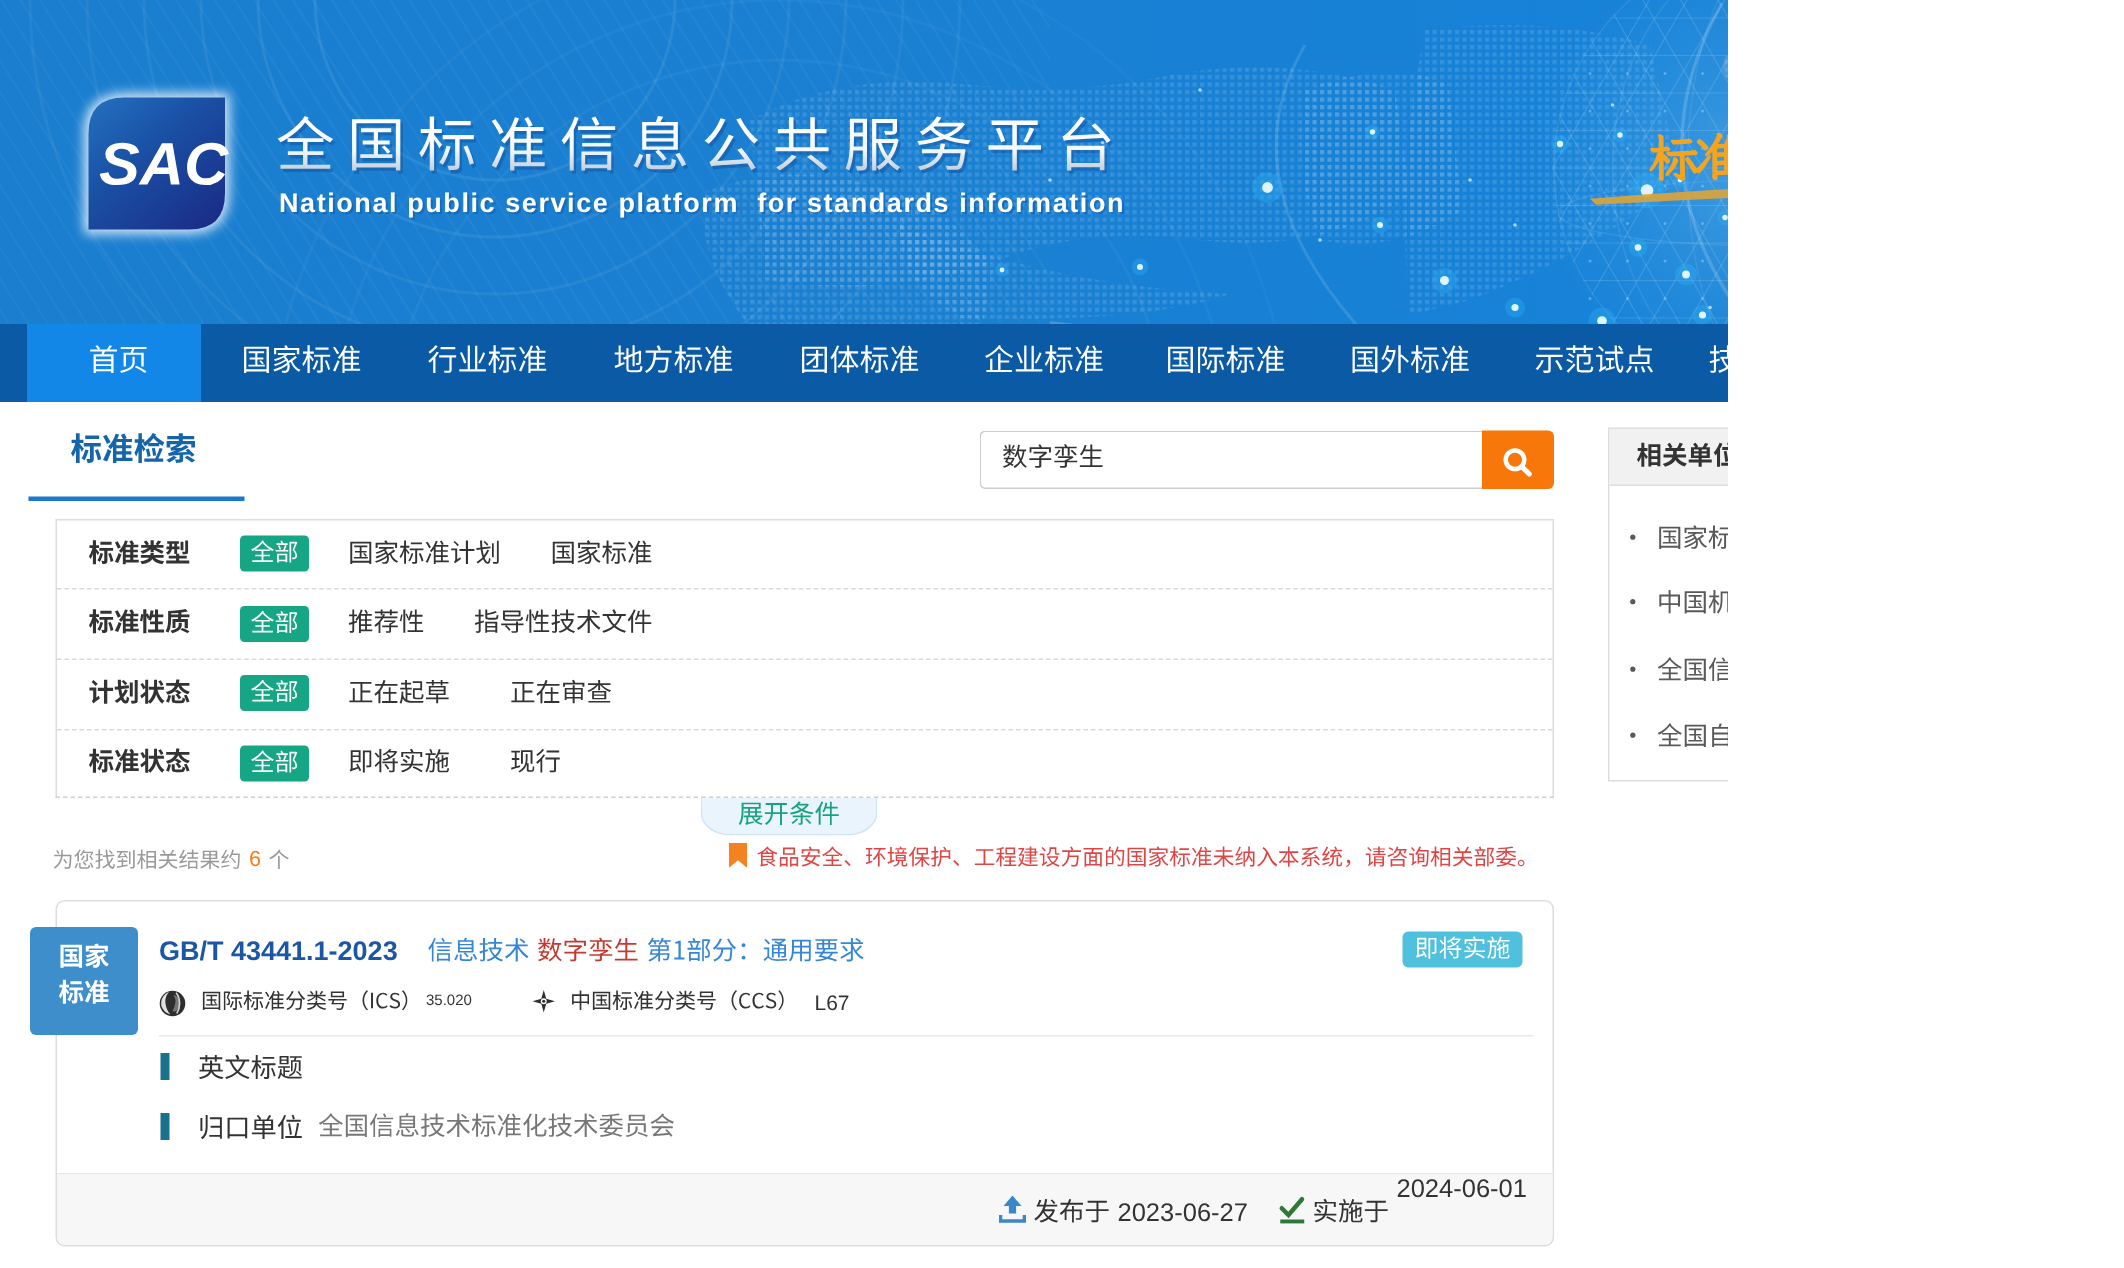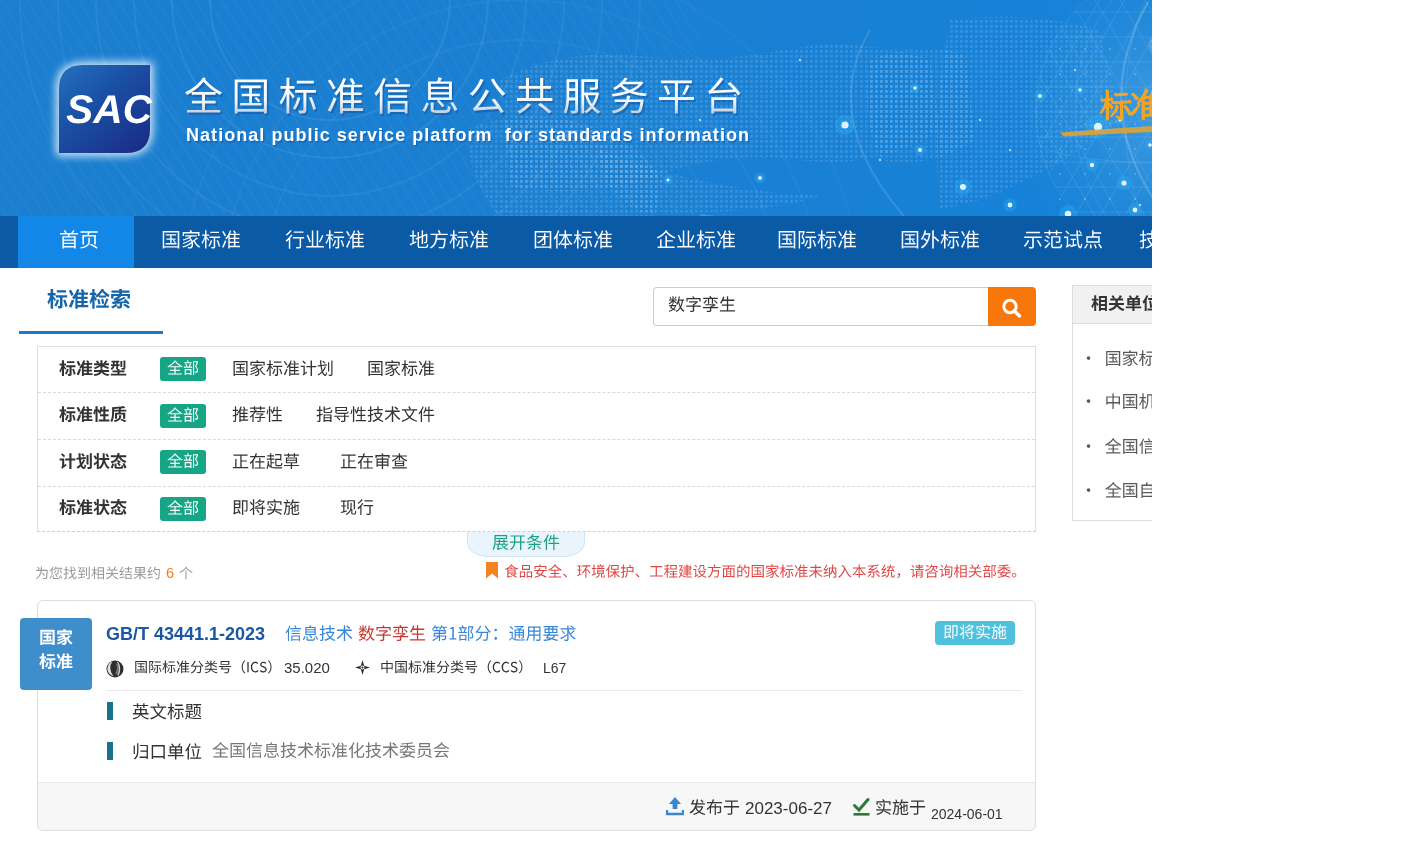--- a/index.html
+++ b/index.html
@@ -602,21 +602,21 @@
 <circle cx="9.5" cy="9.5" r="9" fill="#2e2e2e"></circle>
 <path d="M7 1.4 Q4 5 4.5 9 Q5 14 8 17.2 Q3.5 16 1.6 11 Q1 5.5 5 2.4 Z" fill="#fff" opacity="0.85"></path>
 <path d="M12 2 Q14.5 5 14.5 9.5 Q14.5 13.5 12.5 16.5" fill="none" stroke="#fff" stroke-width="1.1" opacity="0.8"></path>
 <path d="M10 3.5 Q12 6 11.5 9 Q11 12.5 9.5 15 Q11.5 15.5 13 14 Q15 11 14 7 Q13 4 10 3.5 Z" fill="#fff" opacity="0.35"></path>
 </svg>
     <div style="position:absolute;left:134.0px;top:660.8px;">
       <svg width="147.4" height="14.7" viewBox="0 0 147.4 14.7" style="display:block;overflow:visible">
         <path d="M8.3 6.7C8.8 7.2 9.4 7.9 9.7 8.3L10.4 7.9C10.1 7.4 9.5 6.8 9 6.3ZM3.2 8.5V9.4H10.9V8.5H7.4V6.1H10.2V5.2H7.4V3.2H10.6V2.2H3.4V3.2H6.4V5.2H3.8V6.1H6.4V8.5ZM1.2 0.1V12.3H2.3V11.6H11.7V12.3H12.8V0.1ZM2.3 10.6V1.1H11.7V10.6Z M20.5 0.5V1.5H26.6V0.5ZM24.9 6.7C25.5 8.1 26.2 9.9 26.4 11L27.4 10.6C27.1 9.5 26.4 7.7 25.8 6.4ZM20.8 6.4C20.5 7.9 19.8 9.4 19.1 10.4C19.3 10.5 19.7 10.8 19.9 10.9C20.6 9.9 21.4 8.2 21.8 6.6ZM15.2 0V12.3H16.2V1H18.2C17.9 1.9 17.5 3.2 17.1 4.2C18.1 5.3 18.4 6.2 18.4 7C18.4 7.4 18.3 7.8 18.1 8C18 8.1 17.8 8.1 17.6 8.1C17.4 8.1 17.1 8.1 16.8 8.1C17 8.4 17.1 8.8 17.1 9C17.4 9 17.8 9 18.1 9C18.4 9 18.6 8.9 18.8 8.8C19.2 8.5 19.4 7.9 19.4 7.1C19.4 6.2 19.2 5.2 18.1 4C18.6 2.9 19.1 1.6 19.6 0.4L18.8 0L18.6 0ZM19.9 3.9V4.8H22.8V11C22.8 11.2 22.8 11.2 22.6 11.2C22.4 11.2 21.7 11.2 21 11.2C21.2 11.5 21.3 12 21.4 12.3C22.3 12.3 23 12.3 23.4 12.1C23.8 11.9 23.9 11.6 23.9 11V4.8H27.3V3.9Z M34.5 0.5V1.5H40.6V0.5ZM38.9 6.7C39.6 8.1 40.2 9.9 40.4 11L41.4 10.6C41.2 9.5 40.5 7.7 39.8 6.4ZM34.9 6.4C34.5 7.9 33.9 9.4 33.1 10.4C33.3 10.5 33.8 10.8 34 10.9C34.7 9.9 35.4 8.2 35.8 6.6ZM33.9 3.9V4.8H36.9V10.9C36.9 11.1 36.8 11.2 36.6 11.2C36.5 11.2 35.8 11.2 35.1 11.2C35.2 11.5 35.4 12 35.4 12.3C36.4 12.3 37 12.2 37.4 12.1C37.8 11.9 38 11.6 38 11V4.8H41.4V3.9ZM30.8 -0.6V2.4H28.7V3.4H30.6C30.1 5.1 29.2 7.1 28.3 8.2C28.5 8.5 28.8 8.9 28.9 9.2C29.6 8.3 30.3 6.8 30.8 5.3V12.3H31.9V5C32.4 5.7 32.9 6.5 33.2 7L33.8 6.2C33.5 5.8 32.3 4.2 31.9 3.8V3.4H33.7V2.4H31.9V-0.6Z M42.7 0.5C43.4 1.5 44.2 2.8 44.6 3.7L45.5 3.2C45.2 2.3 44.3 1 43.6 0.1ZM42.7 11.2 43.7 11.7C44.4 10.3 45.2 8.5 45.8 7L44.8 6.5C44.2 8.1 43.3 10 42.7 11.2ZM48.1 5.7H51V7.5H48.1ZM48.1 4.7V2.9H51V4.7ZM50.5 -0.1C50.9 0.5 51.3 1.4 51.5 1.9H48.3C48.7 1.3 49 0.5 49.2 -0.2L48.2 -0.4C47.5 1.7 46.3 3.8 45 5.1C45.2 5.3 45.6 5.7 45.7 5.9C46.2 5.4 46.7 4.8 47.1 4.1V12.3H48.1V11.3H55.4V10.4H52.1V8.5H54.8V7.5H52.1V5.7H54.8V4.7H52.1V2.9H55.1V1.9H51.6L52.5 1.5C52.3 1 51.8 0.2 51.4 -0.5ZM48.1 8.5H51V10.4H48.1Z M65.4 -0.3 64.5 0.1C65.5 2.2 67.1 4.4 68.6 5.7C68.8 5.4 69.2 5 69.5 4.8C68 3.7 66.3 1.6 65.4 -0.3ZM60.5 -0.3C59.7 1.9 58.3 3.8 56.6 5C56.9 5.2 57.3 5.6 57.5 5.8C57.9 5.5 58.3 5.2 58.6 4.8V5.8H61.3C61 8.1 60.2 10.4 56.9 11.5C57.1 11.7 57.4 12.1 57.6 12.4C61.1 11.1 62 8.5 62.4 5.8H66.2C66.1 9.3 65.9 10.6 65.5 11C65.4 11.1 65.2 11.2 64.9 11.2C64.6 11.2 63.7 11.2 62.8 11.1C63 11.4 63.1 11.8 63.2 12.1C64 12.2 64.9 12.2 65.4 12.2C65.9 12.1 66.2 12 66.5 11.7C67 11.1 67.1 9.5 67.4 5.2C67.4 5.1 67.4 4.7 67.4 4.7H58.7C59.9 3.5 60.9 1.8 61.7 0Z M80.4 -0.3C80.1 0.3 79.5 1.1 79 1.7L79.9 2C80.4 1.5 81 0.8 81.5 0ZM72.5 0.2C73.1 0.7 73.8 1.6 74 2.1L75 1.6C74.7 1.1 74 0.3 73.4 -0.3ZM76.4 -0.5V2.2H71V3.1H75.6C74.5 4.3 72.6 5.3 70.7 5.7C71 5.9 71.3 6.3 71.4 6.6C73.3 6 75.2 4.9 76.4 3.5V5.9H77.5V3.8C79.3 4.7 81.4 5.8 82.5 6.6L83 5.7C81.9 5 79.9 4 78.1 3.1H83.1V2.2H77.5V-0.5ZM76.5 6.2C76.4 6.7 76.3 7.3 76.2 7.7H70.9V8.7H75.8C75.1 10 73.7 10.9 70.6 11.4C70.8 11.6 71.1 12 71.2 12.3C74.7 11.7 76.2 10.5 77 8.8C78.1 10.8 80 11.9 82.8 12.3C83 12 83.2 11.6 83.5 11.3C80.9 11 79.1 10.2 78 8.7H83.1V7.7H77.3C77.4 7.2 77.5 6.7 77.6 6.2Z M87.6 1H94.3V2.9H87.6ZM86.6 0V3.8H95.4V0ZM84.9 5V6H87.8C87.5 6.9 87.1 7.8 86.8 8.5H94.2C93.9 10.2 93.6 10.9 93.3 11.2C93.1 11.3 92.9 11.3 92.6 11.3C92.2 11.3 91.2 11.3 90.2 11.2C90.4 11.5 90.6 11.9 90.6 12.2C91.5 12.3 92.5 12.3 92.9 12.3C93.5 12.3 93.8 12.2 94.2 11.9C94.7 11.5 95 10.4 95.4 8.1C95.4 7.9 95.4 7.6 95.4 7.6H88.4L88.9 6H97.1V5Z M107.7 5.9C107.7 8.6 108.8 10.8 110.5 12.5L111.4 12.1C109.7 10.4 108.8 8.4 108.8 5.9C108.8 3.4 109.7 1.3 111.4 -0.3L110.5 -0.8C108.8 0.9 107.7 3.2 107.7 5.9Z M113.4 11.2H114.7V0.9H113.4Z M121.4 11.4C122.7 11.4 123.7 10.9 124.5 9.9L123.8 9.1C123.2 9.8 122.4 10.2 121.4 10.2C119.5 10.2 118.2 8.6 118.2 6C118.2 3.5 119.5 1.9 121.5 1.9C122.4 1.9 123 2.3 123.6 2.9L124.3 2C123.7 1.4 122.7 0.8 121.5 0.8C118.9 0.8 116.9 2.8 116.9 6.1C116.9 9.4 118.8 11.4 121.4 11.4Z M129.3 11.4C131.4 11.4 132.8 10.1 132.8 8.5C132.8 6.9 131.9 6.2 130.7 5.7L129.2 5.1C128.4 4.8 127.5 4.4 127.5 3.4C127.5 2.5 128.3 1.9 129.4 1.9C130.4 1.9 131.1 2.3 131.8 2.8L132.4 2C131.7 1.3 130.6 0.8 129.4 0.8C127.6 0.8 126.2 1.9 126.2 3.5C126.2 5 127.3 5.7 128.3 6.1L129.7 6.7C130.7 7.2 131.5 7.5 131.5 8.6C131.5 9.6 130.7 10.2 129.3 10.2C128.2 10.2 127.2 9.7 126.5 9L125.7 9.9C126.6 10.8 127.8 11.4 129.3 11.4Z M137.6 5.9C137.6 3.2 136.5 0.9 134.9 -0.8L134 -0.3C135.6 1.3 136.6 3.4 136.6 5.9C136.6 8.4 135.6 10.4 134 12.1L134.9 12.5C136.5 10.8 137.6 8.6 137.6 5.9Z" fill="#333333"></path>
       </svg>
     </div>
-    <div class="abs" style="left:284px;top:661px;font-size:15px;color:#333;line-height:14px">35.020</div>
+    <div class="abs" style="left:284px;top:661px;font-size:10px;color:#333;line-height:14px">35.020</div>
     <svg class="abs" style="left:355px;top:659.5px" width="15" height="15" viewBox="0 0 20 20">
 <path d="M10 0 L12.2 7.8 L20 10 L12.2 12.2 L10 20 L7.8 12.2 L0 10 L7.8 7.8 Z" fill="#2e2e2e"></path>
 <circle cx="10" cy="10" r="2.6" fill="#fff"></circle>
       <circle cx="10" cy="10" r="1.4" fill="#2e2e2e"></circle>
 </svg>
     <div style="position:absolute;left:380.0px;top:660.8px;">
       <svg width="152.2" height="14.7" viewBox="0 0 152.2 14.7" style="display:block;overflow:visible">
         <path d="M6.4 -0.6V1.9H1.3V8.6H2.4V7.7H6.4V12.3H7.5V7.7H11.6V8.5H12.6V1.9H7.5V-0.6ZM2.4 6.7V3H6.4V6.7ZM11.6 6.7H7.5V3H11.6Z M22.3 6.7C22.8 7.2 23.4 7.9 23.7 8.3L24.4 7.9C24.1 7.4 23.5 6.8 23 6.3ZM17.2 8.5V9.4H24.9V8.5H21.4V6.1H24.2V5.2H21.4V3.2H24.6V2.2H17.4V3.2H20.4V5.2H17.8V6.1H20.4V8.5ZM15.2 0.1V12.3H16.3V11.6H25.7V12.3H26.8V0.1ZM16.3 10.6V1.1H25.7V10.6Z M34.5 0.5V1.5H40.6V0.5ZM38.9 6.7C39.6 8.1 40.2 9.9 40.4 11L41.4 10.6C41.2 9.5 40.5 7.7 39.8 6.4ZM34.9 6.4C34.5 7.9 33.9 9.4 33.1 10.4C33.3 10.5 33.8 10.8 34 10.9C34.7 9.9 35.4 8.2 35.8 6.6ZM33.9 3.9V4.8H36.9V10.9C36.9 11.1 36.8 11.2 36.6 11.2C36.5 11.2 35.8 11.2 35.1 11.2C35.2 11.5 35.4 12 35.4 12.3C36.4 12.3 37 12.2 37.4 12.1C37.8 11.9 38 11.6 38 11V4.8H41.4V3.9ZM30.8 -0.6V2.4H28.7V3.4H30.6C30.1 5.1 29.2 7.1 28.3 8.2C28.5 8.5 28.8 8.9 28.9 9.2C29.6 8.3 30.3 6.8 30.8 5.3V12.3H31.9V5C32.4 5.7 32.9 6.5 33.2 7L33.8 6.2C33.5 5.8 32.3 4.2 31.9 3.8V3.4H33.7V2.4H31.9V-0.6Z M42.7 0.5C43.4 1.5 44.2 2.8 44.6 3.7L45.5 3.2C45.2 2.3 44.3 1 43.6 0.1ZM42.7 11.2 43.7 11.7C44.4 10.3 45.2 8.5 45.8 7L44.8 6.5C44.2 8.1 43.3 10 42.7 11.2ZM48.1 5.7H51V7.5H48.1ZM48.1 4.7V2.9H51V4.7ZM50.5 -0.1C50.9 0.5 51.3 1.4 51.5 1.9H48.3C48.7 1.3 49 0.5 49.2 -0.2L48.2 -0.4C47.5 1.7 46.3 3.8 45 5.1C45.2 5.3 45.6 5.7 45.7 5.9C46.2 5.4 46.7 4.8 47.1 4.1V12.3H48.1V11.3H55.4V10.4H52.1V8.5H54.8V7.5H52.1V5.7H54.8V4.7H52.1V2.9H55.1V1.9H51.6L52.5 1.5C52.3 1 51.8 0.2 51.4 -0.5ZM48.1 8.5H51V10.4H48.1Z M65.4 -0.3 64.5 0.1C65.5 2.2 67.1 4.4 68.6 5.7C68.8 5.4 69.2 5 69.5 4.8C68 3.7 66.3 1.6 65.4 -0.3ZM60.5 -0.3C59.7 1.9 58.3 3.8 56.6 5C56.9 5.2 57.3 5.6 57.5 5.8C57.9 5.5 58.3 5.2 58.6 4.8V5.8H61.3C61 8.1 60.2 10.4 56.9 11.5C57.1 11.7 57.4 12.1 57.6 12.4C61.1 11.1 62 8.5 62.4 5.8H66.2C66.1 9.3 65.9 10.6 65.5 11C65.4 11.1 65.2 11.2 64.9 11.2C64.6 11.2 63.7 11.2 62.8 11.1C63 11.4 63.1 11.8 63.2 12.1C64 12.2 64.9 12.2 65.4 12.2C65.9 12.1 66.2 12 66.5 11.7C67 11.1 67.1 9.5 67.4 5.2C67.4 5.1 67.4 4.7 67.4 4.7H58.7C59.9 3.5 60.9 1.8 61.7 0Z M80.4 -0.3C80.1 0.3 79.5 1.1 79 1.7L79.9 2C80.4 1.5 81 0.8 81.5 0ZM72.5 0.2C73.1 0.7 73.8 1.6 74 2.1L75 1.6C74.7 1.1 74 0.3 73.4 -0.3ZM76.4 -0.5V2.2H71V3.1H75.6C74.5 4.3 72.6 5.3 70.7 5.7C71 5.9 71.3 6.3 71.4 6.6C73.3 6 75.2 4.9 76.4 3.5V5.9H77.5V3.8C79.3 4.7 81.4 5.8 82.5 6.6L83 5.7C81.9 5 79.9 4 78.1 3.1H83.1V2.2H77.5V-0.5ZM76.5 6.2C76.4 6.7 76.3 7.3 76.2 7.7H70.9V8.7H75.8C75.1 10 73.7 10.9 70.6 11.4C70.8 11.6 71.1 12 71.2 12.3C74.7 11.7 76.2 10.5 77 8.8C78.1 10.8 80 11.9 82.8 12.3C83 12 83.2 11.6 83.5 11.3C80.9 11 79.1 10.2 78 8.7H83.1V7.7H77.3C77.4 7.2 77.5 6.7 77.6 6.2Z M87.6 1H94.3V2.9H87.6ZM86.6 0V3.8H95.4V0ZM84.9 5V6H87.8C87.5 6.9 87.1 7.8 86.8 8.5H94.2C93.9 10.2 93.6 10.9 93.3 11.2C93.1 11.3 92.9 11.3 92.6 11.3C92.2 11.3 91.2 11.3 90.2 11.2C90.4 11.5 90.6 11.9 90.6 12.2C91.5 12.3 92.5 12.3 92.9 12.3C93.5 12.3 93.8 12.2 94.2 11.9C94.7 11.5 95 10.4 95.4 8.1C95.4 7.9 95.4 7.6 95.4 7.6H88.4L88.9 6H97.1V5Z M107.7 5.9C107.7 8.6 108.8 10.8 110.5 12.5L111.4 12.1C109.7 10.4 108.8 8.4 108.8 5.9C108.8 3.4 109.7 1.3 111.4 -0.3L110.5 -0.8C108.8 0.9 107.7 3.2 107.7 5.9Z M117.3 11.4C118.6 11.4 119.6 10.9 120.4 9.9L119.7 9.1C119.1 9.8 118.3 10.2 117.3 10.2C115.4 10.2 114.1 8.6 114.1 6C114.1 3.5 115.4 1.9 117.4 1.9C118.3 1.9 118.9 2.3 119.5 2.9L120.2 2C119.6 1.4 118.6 0.8 117.4 0.8C114.8 0.8 112.8 2.8 112.8 6.1C112.8 9.4 114.7 11.4 117.3 11.4Z M126.2 11.4C127.5 11.4 128.5 10.9 129.4 9.9L128.6 9.1C128 9.8 127.2 10.2 126.3 10.2C124.3 10.2 123.1 8.6 123.1 6C123.1 3.5 124.4 1.9 126.3 1.9C127.2 1.9 127.9 2.3 128.4 2.9L129.1 2C128.5 1.4 127.5 0.8 126.3 0.8C123.7 0.8 121.7 2.8 121.7 6.1C121.7 9.4 123.6 11.4 126.2 11.4Z M134.1 11.4C136.3 11.4 137.6 10.1 137.6 8.5C137.6 6.9 136.7 6.2 135.5 5.7L134 5.1C133.2 4.8 132.3 4.4 132.3 3.4C132.3 2.5 133.1 1.9 134.2 1.9C135.2 1.9 136 2.3 136.6 2.8L137.3 2C136.5 1.3 135.5 0.8 134.2 0.8C132.4 0.8 131 1.9 131 3.5C131 5 132.1 5.7 133.1 6.1L134.6 6.7C135.5 7.2 136.3 7.5 136.3 8.6C136.3 9.6 135.5 10.2 134.1 10.2C133.1 10.2 132 9.7 131.3 9L130.5 9.9C131.4 10.8 132.7 11.4 134.1 11.4Z M142.5 5.9C142.5 3.2 141.4 0.9 139.7 -0.8L138.9 -0.3C140.5 1.3 141.5 3.4 141.5 5.9C141.5 8.4 140.5 10.4 138.9 12.1L139.7 12.5C141.4 10.8 142.5 8.6 142.5 5.9Z" fill="#333333"></path>
       </svg>
     </div>
@@ -651,21 +651,21 @@
     <div class="abs" style="left:745px;top:799.5px;font-size:17px;color:#333;line-height:18px">2023-06-27</div>
     <svg class="abs" style="left:852px;top:797px" width="19" height="19" viewBox="0 0 19 19">
 <path d="M2.5 8.5 L7 13 L16 2.5" fill="none" stroke="#2c7a35" stroke-width="3" stroke-linecap="round"></path>
 <rect x="1.5" y="16" width="16" height="2.6" fill="#2c7a35"></rect>
 </svg>
     <div style="position:absolute;left:875.0px;top:799.5px;">
       <svg width="51.0" height="17.9" viewBox="0 0 51.0 17.9" style="display:block;overflow:visible">
         <path d="M9.1 11.8C11.4 12.6 13.7 13.8 15 14.9L15.8 13.9C14.4 12.9 12 11.7 9.8 10.8ZM4.1 4.1C5 4.7 6.1 5.5 6.6 6.1L7.4 5.2C6.9 4.6 5.8 3.8 4.8 3.3ZM2.4 6.8C3.3 7.3 4.5 8.2 5 8.8L5.8 7.8C5.3 7.2 4.1 6.4 3.1 5.9ZM1.5 1.3V4.7H2.8V2.4H14.2V4.7H15.5V1.3H9.7C9.4 0.7 9 -0.2 8.6 -0.8L7.3 -0.4C7.6 0.1 7.9 0.7 8.2 1.3ZM1.2 9.2V10.4H7.3C6.4 12 4.6 13.1 1.4 13.8C1.6 14.1 2 14.6 2.1 14.9C5.9 14 7.8 12.5 8.8 10.4H15.9V9.2H9.2C9.7 7.6 9.8 5.6 9.9 3.3H8.6C8.5 5.7 8.4 7.7 7.8 9.2Z M26.5 -0.7C26 1.4 25.1 3.5 24 4.8C24.3 4.9 24.7 5.4 24.9 5.6C25.6 4.9 26.1 3.9 26.6 2.9H33.2V1.7H27.1C27.4 1 27.6 0.3 27.7 -0.4ZM25.7 4.8V7.5L24.3 8.2L24.7 9.3L25.7 8.8V13C25.7 14.5 26.2 14.9 27.9 14.9C28.3 14.9 31 14.9 31.4 14.9C32.9 14.9 33.2 14.3 33.4 12.3C33.1 12.2 32.6 12 32.3 11.8C32.2 13.5 32.1 13.8 31.3 13.8C30.8 13.8 28.4 13.8 28 13.8C27 13.8 26.9 13.7 26.9 13V8.2L28.5 7.5V12.1H29.6V7L31.5 6.1C31.5 8.1 31.4 9.6 31.4 9.9C31.3 10.2 31.2 10.2 31 10.2C30.9 10.2 30.4 10.2 30.1 10.2C30.3 10.5 30.4 10.9 30.4 11.2C30.8 11.2 31.3 11.2 31.7 11.1C32.1 11 32.4 10.7 32.5 10.1C32.5 9.7 32.6 7.5 32.6 5.1L32.6 4.9L31.8 4.6L31.6 4.7L31.5 4.8L29.6 5.7V3.5H28.5V6.2L26.9 7V4.8ZM20.2 -0.3C20.6 0.4 21 1.4 21.2 2.1H17.7V3.3H19.6C19.5 7.5 19.3 11.7 17.6 14.1C17.9 14.3 18.3 14.7 18.5 15C19.9 13 20.5 10.1 20.7 6.8H22.7C22.6 11.5 22.5 13.1 22.2 13.5C22.1 13.7 21.9 13.8 21.7 13.8C21.4 13.8 20.8 13.8 20.1 13.7C20.3 14 20.4 14.5 20.5 14.8C21.2 14.9 21.9 14.9 22.3 14.8C22.7 14.8 23 14.7 23.3 14.3C23.7 13.7 23.8 11.8 23.9 6.2C23.9 6 23.9 5.6 23.9 5.6H20.7L20.8 3.3H24.5V2.1H21.3L22.3 1.8C22.2 1.1 21.7 0.1 21.3 -0.6Z M36.1 0.5V1.8H42V6.1H34.9V7.4H42V13.1C42 13.4 41.9 13.5 41.5 13.5C41.1 13.6 39.8 13.6 38.4 13.5C38.6 13.9 38.8 14.5 38.9 14.9C40.7 14.9 41.8 14.9 42.4 14.6C43.1 14.4 43.3 14 43.3 13.1V7.4H50.1V6.1H43.3V1.8H48.9V0.5Z" fill="#333333"></path>
       </svg>
     </div>
-    <div class="abs" style="left:931px;top:805px;font-size:14px;color:#333;line-height:18px">2024-06-01</div>
+    <div class="abs" style="left:931px;top:784px;font-size:17px;color:#333;line-height:18px">2024-06-01</div>
     <div class="abs" style="left:1072px;top:285px;width:315px;height:236px;border:1px solid #ddd;background:#fff"></div>
     <div class="abs" style="left:1073px;top:286px;width:313px;height:38px;background:#f1f1f1;border-bottom:1px solid #ddd"></div>
     <div style="position:absolute;left:1091.0px;top:296.0px;">
       <svg width="68.0" height="17.9" viewBox="0 0 68.0 17.9" style="display:block;overflow:visible">
         <path d="M9.9 6H13.9V8.1H9.9ZM9.9 4.1V2H13.9V4.1ZM9.9 10H13.9V12.1H9.9ZM7.9 0.1V15H9.9V14H13.9V14.9H15.9V0.1ZM3.2 -0.8V2.7H0.8V4.6H3C2.4 6.6 1.4 8.9 0.3 10.3C0.6 10.8 1.1 11.6 1.3 12.2C2 11.3 2.7 9.9 3.2 8.4V15.1H5.2V8C5.6 8.8 6.1 9.6 6.4 10.1L7.6 8.5C7.2 8 5.7 6.2 5.2 5.6V4.6H7.3V2.7H5.2V-0.8Z M20.5 0.1C21 0.8 21.6 1.8 22 2.6H19.2V4.6H24.4V6.8V7H18V9H24C23.4 10.5 21.6 12.1 17.5 13.3C18.1 13.8 18.7 14.6 19 15.1C22.9 13.9 24.9 12.3 25.9 10.6C27.4 12.7 29.4 14.2 32.2 15C32.5 14.4 33.2 13.5 33.6 13C30.7 12.4 28.6 11 27.3 9H33V7H26.8V6.8V4.6H32.1V2.6H29.3C29.9 1.8 30.4 0.8 31 -0.1L28.7 -0.8C28.4 0.2 27.7 1.6 27 2.6H22.9L24 2C23.6 1.2 22.9 0.1 22.2 -0.8Z M38.3 6.4H41.4V7.6H38.3ZM43.5 6.4H46.8V7.6H43.5ZM38.3 3.7H41.4V4.9H38.3ZM43.5 3.7H46.8V4.9H43.5ZM45.6 -0.7C45.3 0.1 44.7 1.2 44.1 2.1H40.5L41.2 1.7C40.9 1 40.1 -0 39.4 -0.8L37.7 0C38.2 0.6 38.7 1.4 39.1 2.1H36.3V9.3H41.4V10.4H34.8V12.3H41.4V15.1H43.5V12.3H50.2V10.4H43.5V9.3H48.9V2.1H46.4C46.9 1.4 47.4 0.7 47.9 -0.1Z M58.2 5C58.6 7.2 59 10.2 59.2 12L61.2 11.4C61 9.7 60.5 6.8 60 4.5ZM60.4 -0.6C60.7 0.2 61 1.3 61.2 2H57.2V4H66.7V2H61.4L63.2 1.5C63 0.8 62.7 -0.3 62.3 -1.1ZM56.5 12.5V14.5H67.3V12.5H64.3C65 10.4 65.6 7.4 66 4.8L63.9 4.5C63.6 7 63.1 10.3 62.5 12.5ZM55.4 -0.8C54.5 1.6 53.1 4.1 51.5 5.6C51.9 6.1 52.4 7.2 52.6 7.7C53 7.3 53.3 6.9 53.7 6.4V15.1H55.7V3.2C56.4 2.1 56.9 1 57.3 -0.2Z" fill="#333333"></path>
       </svg>
     </div>
     <div style="position:absolute;left:1080.0px;top:351.0px;">
       <svg width="194.6" height="17.9" viewBox="0 0 194.6 17.9" style="display:block;overflow:visible">
         <path d="M8.5 5.3C7.5 5.3 6.7 6.1 6.7 7.1C6.7 8.1 7.5 8.9 8.5 8.9C9.5 8.9 10.3 8.1 10.3 7.1C10.3 6.1 9.5 5.3 8.5 5.3Z M34.7 8.2C35.3 8.7 36 9.6 36.4 10.1L37.2 9.6C36.9 9 36.2 8.2 35.5 7.7ZM28.5 10.3V11.4H37.8V10.3H33.6V7.4H37.1V6.3H33.6V3.9H37.5V2.7H28.7V3.9H32.4V6.3H29.2V7.4H32.4V10.3ZM26.1 0.1V15H27.4V14.1H38.8V15H40.2V0.1ZM27.4 12.9V1.3H38.8V12.9Z M48.8 -0.4C49 -0 49.3 0.4 49.5 0.8H43V4.4H44.3V2H56V4.4H57.3V0.8H51C50.8 0.3 50.4 -0.3 50.1 -0.8ZM55 5.4C54.1 6.3 52.6 7.4 51.3 8.3C50.9 7.3 50.4 6.4 49.6 5.7C50 5.4 50.4 5.1 50.7 4.8H55V3.6H45.2V4.8H49.1C47.4 5.8 45.1 6.7 43 7.2C43.2 7.5 43.6 8 43.7 8.2C45.3 7.8 47.1 7.1 48.6 6.2C48.9 6.5 49.2 6.9 49.4 7.2C48 8.3 45.1 9.6 42.9 10.1C43.2 10.4 43.5 10.8 43.6 11.1C45.6 10.5 48.3 9.2 49.9 8.1C50.1 8.5 50.3 8.9 50.4 9.3C48.7 10.8 45.4 12.4 42.7 13.1C42.9 13.3 43.2 13.8 43.3 14.1C45.8 13.4 48.7 12 50.6 10.5C50.8 11.9 50.5 13 50 13.4C49.7 13.7 49.3 13.8 48.9 13.8C48.5 13.8 47.9 13.8 47.3 13.7C47.5 14 47.7 14.6 47.7 14.9C48.2 14.9 48.8 14.9 49.1 14.9C49.9 14.9 50.3 14.8 50.9 14.3C51.8 13.6 52.2 11.5 51.7 9.3L52.5 8.8C53.4 11.3 55 13.3 57.2 14.2C57.4 13.9 57.7 13.4 58 13.2C55.9 12.4 54.3 10.4 53.5 8.2C54.4 7.6 55.3 6.9 56.1 6.3Z M66.5 0.6V1.8H74V0.6ZM71.9 8.1C72.7 9.8 73.5 12 73.7 13.3L74.9 12.9C74.6 11.6 73.8 9.4 72.9 7.7ZM67 7.8C66.5 9.6 65.8 11.4 64.8 12.6C65.1 12.8 65.6 13.1 65.8 13.3C66.8 12 67.6 10 68.1 8ZM65.8 4.7V5.9H69.4V13.3C69.4 13.5 69.4 13.6 69.1 13.6C68.9 13.6 68.1 13.6 67.2 13.6C67.4 14 67.6 14.5 67.6 14.9C68.8 14.9 69.6 14.9 70.1 14.7C70.6 14.4 70.7 14 70.7 13.3V5.9H74.9V4.7ZM62 -0.7V2.9H59.4V4.1H61.8C61.2 6.2 60.1 8.7 59 9.9C59.3 10.3 59.6 10.8 59.7 11.1C60.6 10 61.4 8.3 62 6.4V14.9H63.3V6.1C63.9 6.9 64.6 7.9 64.9 8.5L65.6 7.5C65.3 7 63.8 5.1 63.3 4.6V4.1H65.6V2.9H63.3V-0.7Z M76.4 0.6C77.3 1.8 78.3 3.4 78.7 4.5L79.9 3.8C79.5 2.8 78.4 1.2 77.5 0.1ZM76.4 13.6 77.7 14.2C78.5 12.5 79.5 10.4 80.2 8.4L79 7.8C78.3 9.9 77.2 12.2 76.4 13.6ZM83 6.9H86.6V9.1H83ZM83 5.8V3.5H86.6V5.8ZM85.9 -0.1C86.4 0.7 87 1.7 87.2 2.4H83.3C83.7 1.5 84.1 0.6 84.4 -0.2L83.2 -0.5C82.3 2.1 80.9 4.6 79.2 6.2C79.5 6.4 80 6.9 80.1 7.1C80.7 6.5 81.3 5.8 81.8 5V15H83V13.8H91.8V12.6H87.8V10.3H91.1V9.1H87.8V6.9H91.1V5.8H87.8V3.5H91.5V2.4H87.3L88.4 1.8C88.1 1.2 87.5 0.2 87 -0.6ZM83 10.3H86.6V12.6H83Z M107.4 1.8C106.2 3.6 104.5 5.3 102.7 6.7V-0.4H101.4V7.7C100.3 8.5 99.2 9.1 98.1 9.7C98.4 9.9 98.8 10.4 99 10.7C99.8 10.3 100.6 9.8 101.4 9.3V12.2C101.4 14.1 101.9 14.7 103.6 14.7C104 14.7 106.2 14.7 106.6 14.7C108.4 14.7 108.8 13.5 109 10.4C108.6 10.3 108 10 107.7 9.7C107.6 12.6 107.5 13.4 106.6 13.4C106.1 13.4 104.1 13.4 103.7 13.4C102.9 13.4 102.7 13.2 102.7 12.3V8.3C104.9 6.7 107 4.8 108.6 2.6ZM97.9 -0.7C96.9 1.9 95.2 4.5 93.3 6.1C93.6 6.4 94 7 94.2 7.3C94.8 6.7 95.5 5.9 96.1 5.1V15H97.5V3.1C98.1 2 98.7 0.8 99.2 -0.3Z M113.2 6.2V15H114.5V14.4H122.7V14.9H124V10.7H114.5V9.6H123.1V6.2ZM122.7 13.4H114.5V11.7H122.7ZM117.1 3C117.3 3.3 117.5 3.7 117.6 4.1H111.3V6.9H112.6V5.1H123.9V6.9H125.2V4.1H118.9C118.8 3.7 118.5 3.2 118.2 2.8ZM114.5 7.1H121.8V8.6H114.5ZM112.5 -0.7C112 0.7 111.3 2.2 110.3 3.1C110.7 3.3 111.2 3.6 111.5 3.7C111.9 3.2 112.4 2.4 112.8 1.6H114C114.4 2.3 114.8 3 114.9 3.5L116 3.2C115.9 2.8 115.6 2.2 115.2 1.6H117.8V0.7H113.3C113.4 0.3 113.6 -0.1 113.7 -0.5ZM119.6 -0.7C119.3 0.5 118.7 1.7 118 2.5C118.3 2.7 118.8 3 119 3.1C119.4 2.7 119.7 2.2 120 1.7H121.2C121.7 2.3 122.2 3.1 122.5 3.6L123.5 3.1C123.3 2.7 122.9 2.2 122.6 1.7H125.6V0.7H120.5C120.6 0.3 120.8 -0.1 120.9 -0.5Z M134.7 4.4H137.3V6.6H134.7ZM138.4 4.4H141V6.6H138.4ZM134.7 1.2H137.3V3.4H134.7ZM138.4 1.2H141V3.4H138.4ZM132 13.2V14.4H143.1V13.2H138.5V10.9H142.5V9.7H138.5V7.7H142.2V0.1H133.5V7.7H137.2V9.7H133.3V10.9H137.2V13.2ZM127.2 11.9 127.5 13.2C129 12.7 131 12 132.8 11.4L132.6 10.2L130.7 10.8V6.6H132.4V5.4H130.7V1.7H132.7V0.5H127.4V1.7H129.5V5.4H127.6V6.6H129.5V11.2C128.6 11.5 127.9 11.7 127.2 11.9Z M154.9 9.7C154.3 10.6 153.6 11.4 152.7 12C151.5 11.7 150.2 11.4 149 11.1C149.3 10.7 149.8 10.2 150.1 9.7ZM146.8 11.7C148.3 12.1 149.8 12.4 151.2 12.7C149.5 13.3 147.4 13.7 144.6 13.8C144.9 14.1 145.1 14.6 145.2 15C148.5 14.7 151.1 14.2 153 13.2C155.2 13.8 157.1 14.3 158.5 14.9L159.6 14C158.2 13.4 156.3 12.9 154.2 12.3C155.1 11.6 155.8 10.8 156.3 9.7H159.9V8.6H150.9C151.2 8.1 151.5 7.7 151.7 7.3H152.7V4C154.3 5.6 156.9 7 159.2 7.7C159.3 7.4 159.7 6.9 160 6.7C158 6.2 155.7 5.1 154.2 3.9H159.6V2.8H152.7V1C154.7 0.8 156.5 0.6 157.9 0.3L157 -0.7C154.4 -0.1 149.7 0.3 145.8 0.4C145.9 0.6 146 1.1 146 1.4C147.8 1.3 149.6 1.2 151.5 1.1V2.8H144.6V3.9H150C148.5 5.2 146.3 6.3 144.2 6.8C144.5 7.1 144.8 7.5 145 7.9C147.3 7.1 149.9 5.7 151.5 4V7L150.6 6.8C150.2 7.4 149.9 8 149.4 8.6H144.4V9.7H148.6C148.1 10.4 147.5 11.1 146.9 11.7Z M165.2 1.2H173.1V3.1H165.2ZM163.8 0.1V4.2H174.5V0.1ZM168.4 8V9.6C168.4 10.9 167.9 12.8 161.7 14C162 14.2 162.4 14.7 162.6 15C168.9 13.6 169.7 11.4 169.7 9.6V8ZM169.6 12.5C171.7 13.2 174.5 14.3 175.9 15L176.5 13.9C175.1 13.2 172.3 12.2 170.2 11.6ZM163.3 5.8V12H164.6V7H173.8V11.9H175.2V5.8Z M180.3 14.6C180.9 14.3 181.9 14.3 190.9 13.5C191.3 14 191.6 14.5 191.9 14.9L193 14.2C192.3 13 190.6 11.1 189.1 9.8L188 10.4C188.7 11 189.4 11.7 190 12.4L182.3 13C183.5 11.9 184.7 10.5 185.7 9.1H193.2V7.9H179.1V9.1H184C182.9 10.6 181.6 12 181.1 12.4C180.6 12.9 180.2 13.2 179.8 13.3C180 13.6 180.2 14.3 180.3 14.6ZM186.2 -0.7C184.7 1.6 181.7 3.8 178.3 5.2C178.6 5.4 179.1 6 179.3 6.3C180.3 5.8 181.2 5.3 182.1 4.7V5.8H190.2V4.6H182.3C183.8 3.6 185.1 2.6 186.2 1.4C187.2 2.4 188.6 3.6 190.2 4.6C191.1 5.2 192.1 5.7 193.1 6.1C193.3 5.7 193.7 5.2 194 4.9C191.2 4 188.5 2.1 186.9 0.5L187.4 -0.2Z" fill="#595959"></path>

